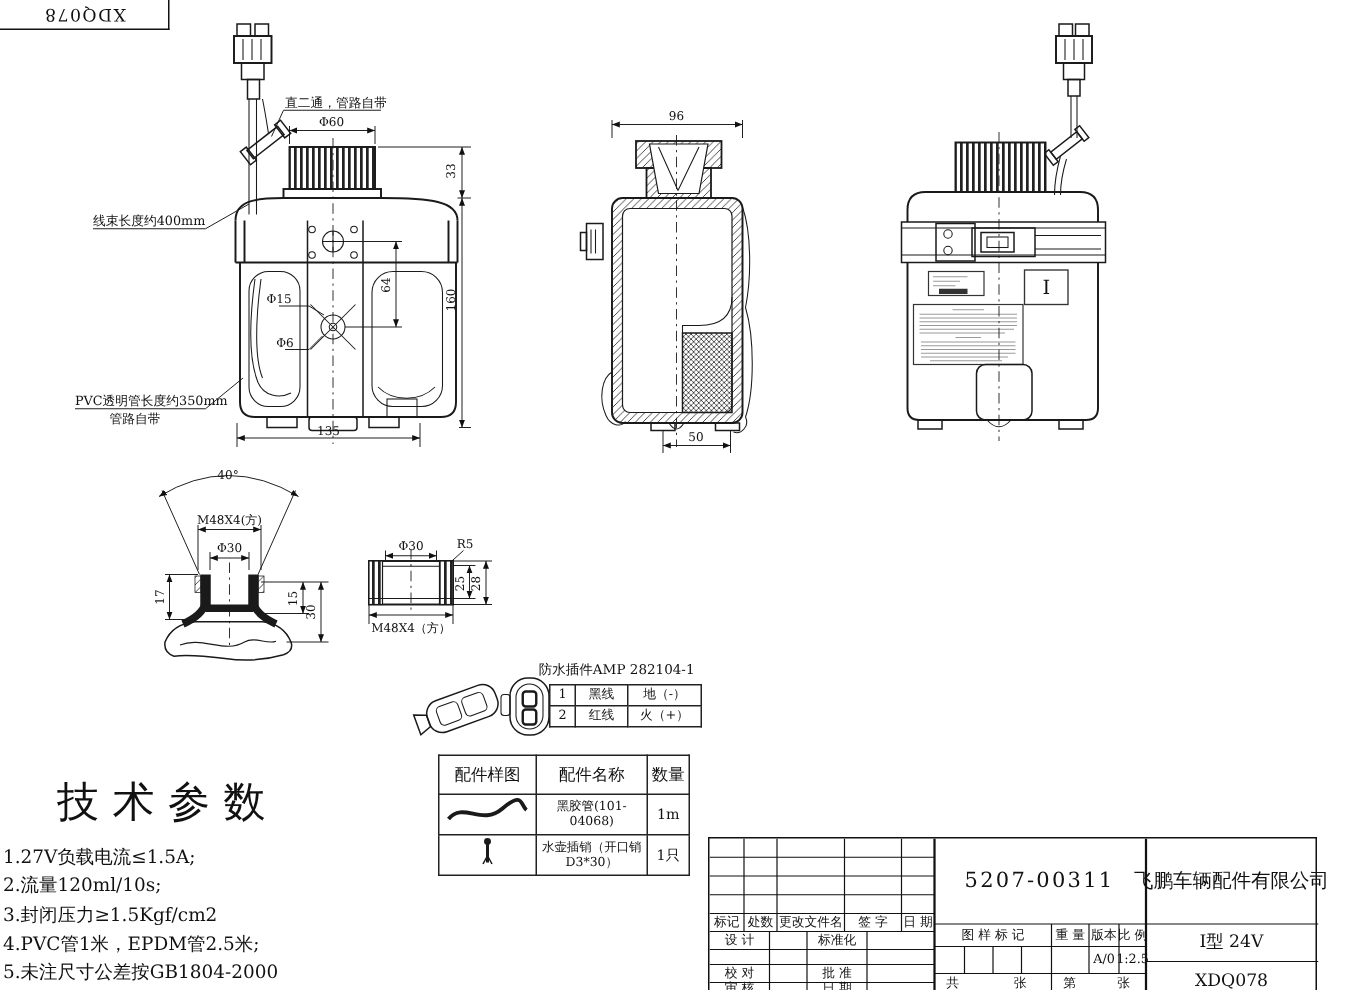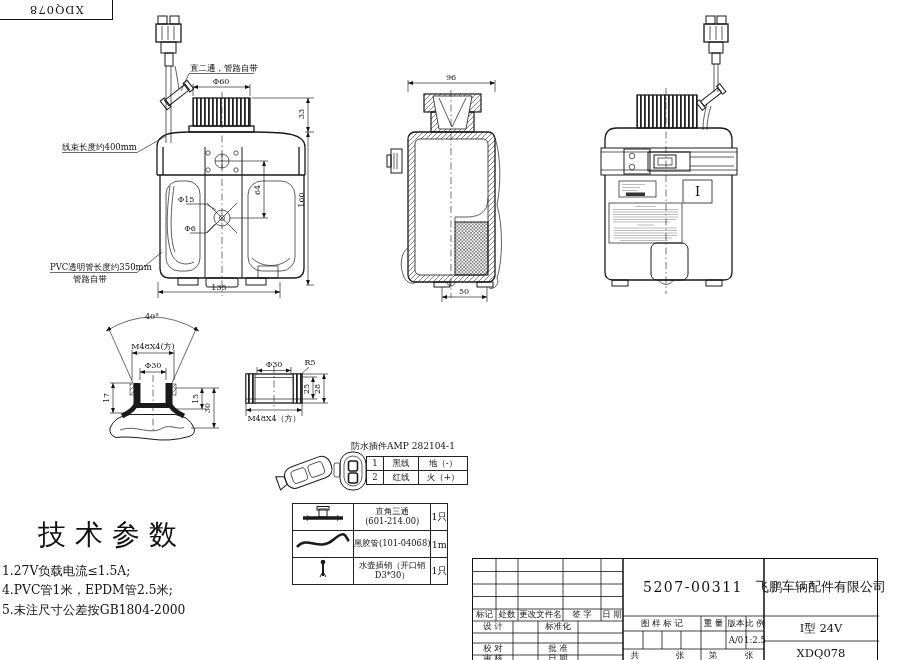--- a/index.html
+++ b/index.html
@@ -17,21 +17,21 @@
   .dt{font-size:8px;text-anchor:middle;}
   .lt{font-size:8.5px;}
   
   #corner-box{left:0;top:0;width:112px;height:19px;border-right:1.5px solid #111;border-bottom:1.5px solid #111;
               display:flex;align-items:center;justify-content:center;}
   #corner-box span{display:inline-block;transform:rotate(180deg);font-size:11.5px;letter-spacing:1px;}
   
   #pin-table{left:366px;top:456px;border-collapse:collapse;}
   #pin-table td{border:1px solid #222;font-size:8.5px;text-align:center;padding:0 2px;height:13px;line-height:13px;}
   #pin-table td.c1{width:12px;} #pin-table td.c2{width:30px;} #pin-table td.c3{width:44px;}
-  #conn-title{left:343px;top:440px;width:120px;text-align:center;font-size:9px;}
+  #conn-title{left:343px;top:440px;width:120px;text-align:right;font-size:9px;}
   
   #parts-table{left:292px;top:503px;border-collapse:collapse;background:#fff;}
   #parts-table td,#parts-table th{border:1.2px solid #222;padding:0;text-align:center;vertical-align:middle;}
   #parts-table th{font-size:11px;font-weight:normal;height:25px;}
   #parts-table .csample{width:64px;} #parts-table .cname{width:73px;} #parts-table .cqty{width:27px;}
   #parts-table td{height:23px;}
   .pname{font-size:8.3px;line-height:1.2;white-space:pre-line;}
   .pqty{font-size:9.5px;}
   
   #tech-params{left:2px;top:516px;width:260px;}
@@ -334,32 +334,24 @@
   <tr>
     <td class="c1">2</td>
     <td class="c2">红线</td>
     <td class="c3">火（+）</td>
   </tr>
 </tbody>
   </table>
 
 <table class="abs" id="parts-table">
   <tbody>
-  <tr>
-    <td>
-      <svg width="60" height="22" viewBox="0 0 60 22">
-        <path d="M10,14 H50" fill="none" stroke="#1a1a1a" stroke-width="3.4"></path>
-        <path d="M14,11 l2.5,3 l-2.5,3 M44,11 l2.5,3 l-2.5,3" class="tl"></path>
-        <rect x="26" y="5" width="8" height="8" class="o2"></rect>
-        <rect x="24" y="2.5" width="12" height="3.5" class="o2"></rect>
-      </svg>
-    </td>
-    <td class="pname">直角三通
-(601-214.00)</td>
-    <td class="pqty">1只</td>
+      <tr>
+    <th class="csample">配件样图</th>
+    <th class="cname">配件名称</th>
+    <th class="cqty">数量</th>
   </tr>
   <tr>
     <td>
       <svg width="60" height="22" viewBox="0 0 60 22">
         <path d="M4,16 C14,4 26,21 40,9 S52,7 56,10" fill="none" stroke="#1a1a1a" stroke-width="2.6"></path>
       </svg>
     </td>
     <td class="pname">黑胶管(101-04068)</td>
     <td class="pqty">1m</td>
   </tr>
@@ -375,20 +367,22 @@
 D3*30）</td>
     <td class="pqty">1只</td>
   </tr>
 </tbody>
   </table>
 
 <div class="abs" id="tech-params">
   <div id="tech-title">技术参数</div>
   <ul id="tech-list">
     <li>1.27V负载电流≤1.5A;</li>
+    <li>2.流量120ml/10s;</li>
+    <li>3.封闭压力≥1.5Kgf/cm2</li>
     <li>4.PVC管1米，EPDM管2.5米;</li>
     <li>5.未注尺寸公差按GB1804-2000</li>
   </ul>
 </div>
 
 <div class="abs" id="title-block">
   <svg width="406" height="102" viewBox="0 0 406 102" style="position:absolute;left:0;top:0">
     <g stroke="#111" stroke-width=".8" fill="none">
 
       <path d="M0,12.5 H150 M0,25 H150 M0,37.5 H150 M0,50 H150 M0,62 H150"></path>

